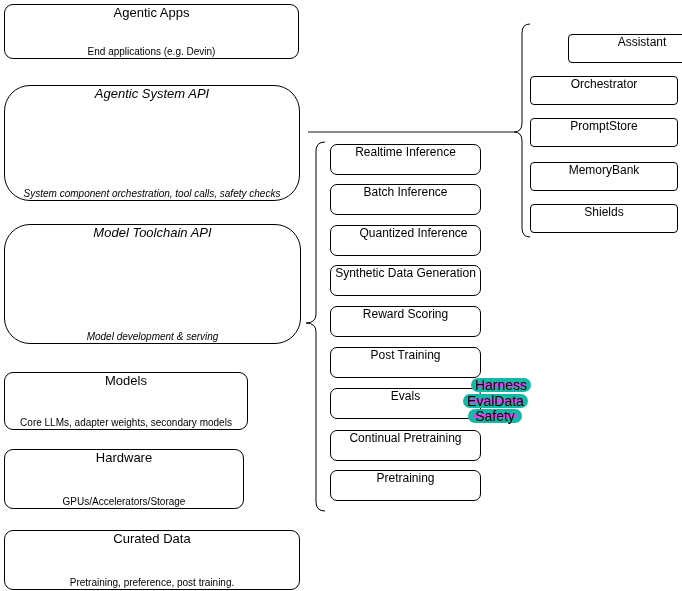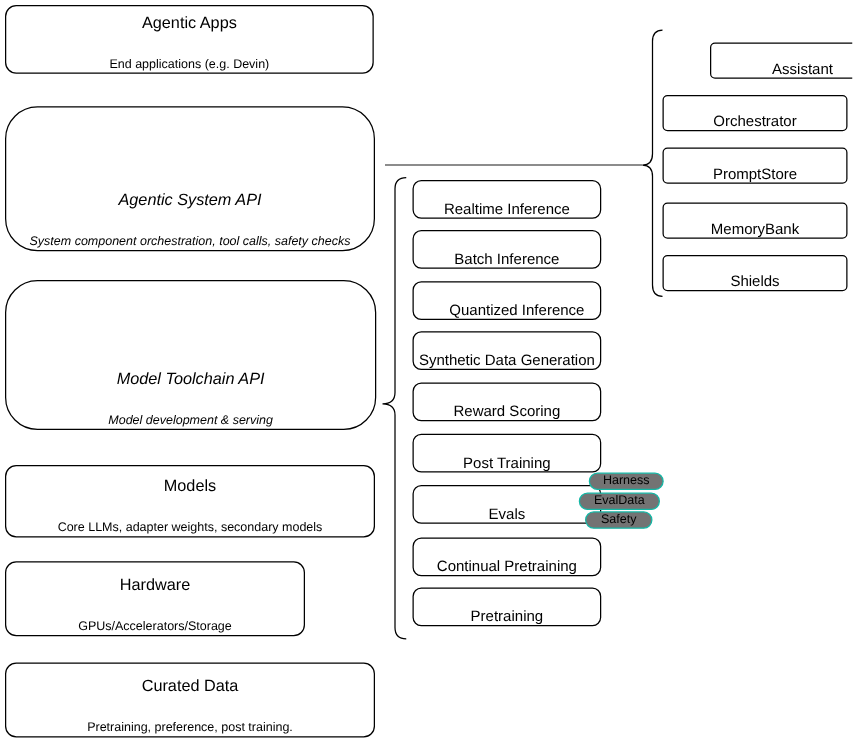--- a/index.html
+++ b/index.html
@@ -19,50 +19,50 @@
     z-index: 1;
   }
   .box {
     position: absolute;
     box-sizing: border-box;
     background: #ffffff;
     border: 1px solid #000000;
     display: flex;
     flex-direction: column;
     align-items: center;
-    justify-content: flex-end;
+    justify-content: space-between;
     text-align: center;
     z-index: 2;
   }
   .r-lg { border-radius: 26px; font-style: italic; }
   .r-md { border-radius: 9px; }
   .r-sm { border-radius: 7px; }
   .r-xs { border-radius: 4px; }
   .title    { font-size: 13px; line-height: 16px; white-space: nowrap; }
   .subtitle { font-size: 10px; line-height: 12px; margin-top: 20px; white-space: nowrap; }
   .label    { font-size: 12px; line-height: 14px; white-space: nowrap; }
   .pill {
     position: absolute;
     box-sizing: border-box;
-    background: #737373;
-    border: 1px solid #14b8a6;
+    background: #d946ef;
+    border: 5px solid #14b8a6;
     border-radius: 8px;
     display: flex;
     align-items: center;
     justify-content: center;
-    font-size: 10px;
+    font-size: 14px;
     line-height: 12px;
     white-space: nowrap;
     z-index: 5;
   }
   
   .lb0 { left: 4px;  top: 4px;   width: 295px; height: 55px;  }
   .lb1 { left: 4px;  top: 85px;  width: 296px; height: 116px; }
   .lb2 { left: 4px;  top: 224px; width: 297px; height: 120px; }
-  .lb3 { left: 4px;  top: 372px; width: 296px; height: 58px;  }
+  .lb3 { left: 4px;  top: 372px; width: 244px; height: 58px;  }
   .lb4 { left: 4px;  top: 449px; width: 240px; height: 60px;  }
   .lb5 { left: 4px;  top: 530px; width: 296px; height: 60px;  }
   
   .mb  { left: 330px; width: 151px; height: 31px; }
   .mb0 { top: 144px; } .mb1 { top: 184px; } .mb2 { top: 225px; padding-left: 16px; }
   .mb3 { top: 265px; } .mb4 { top: 306px; } .mb5 { top: 347px; }
   .mb6 { top: 388px; } .mb7 { top: 430px; } .mb8 { top: 470px; }
   
   .rb  { left: 530px; width: 148px; height: 29px; }
   .rb0 { top: 34px; margin-left: 38px;  } .rb1 { top: 76px;  } .rb2 { top: 118px; }

